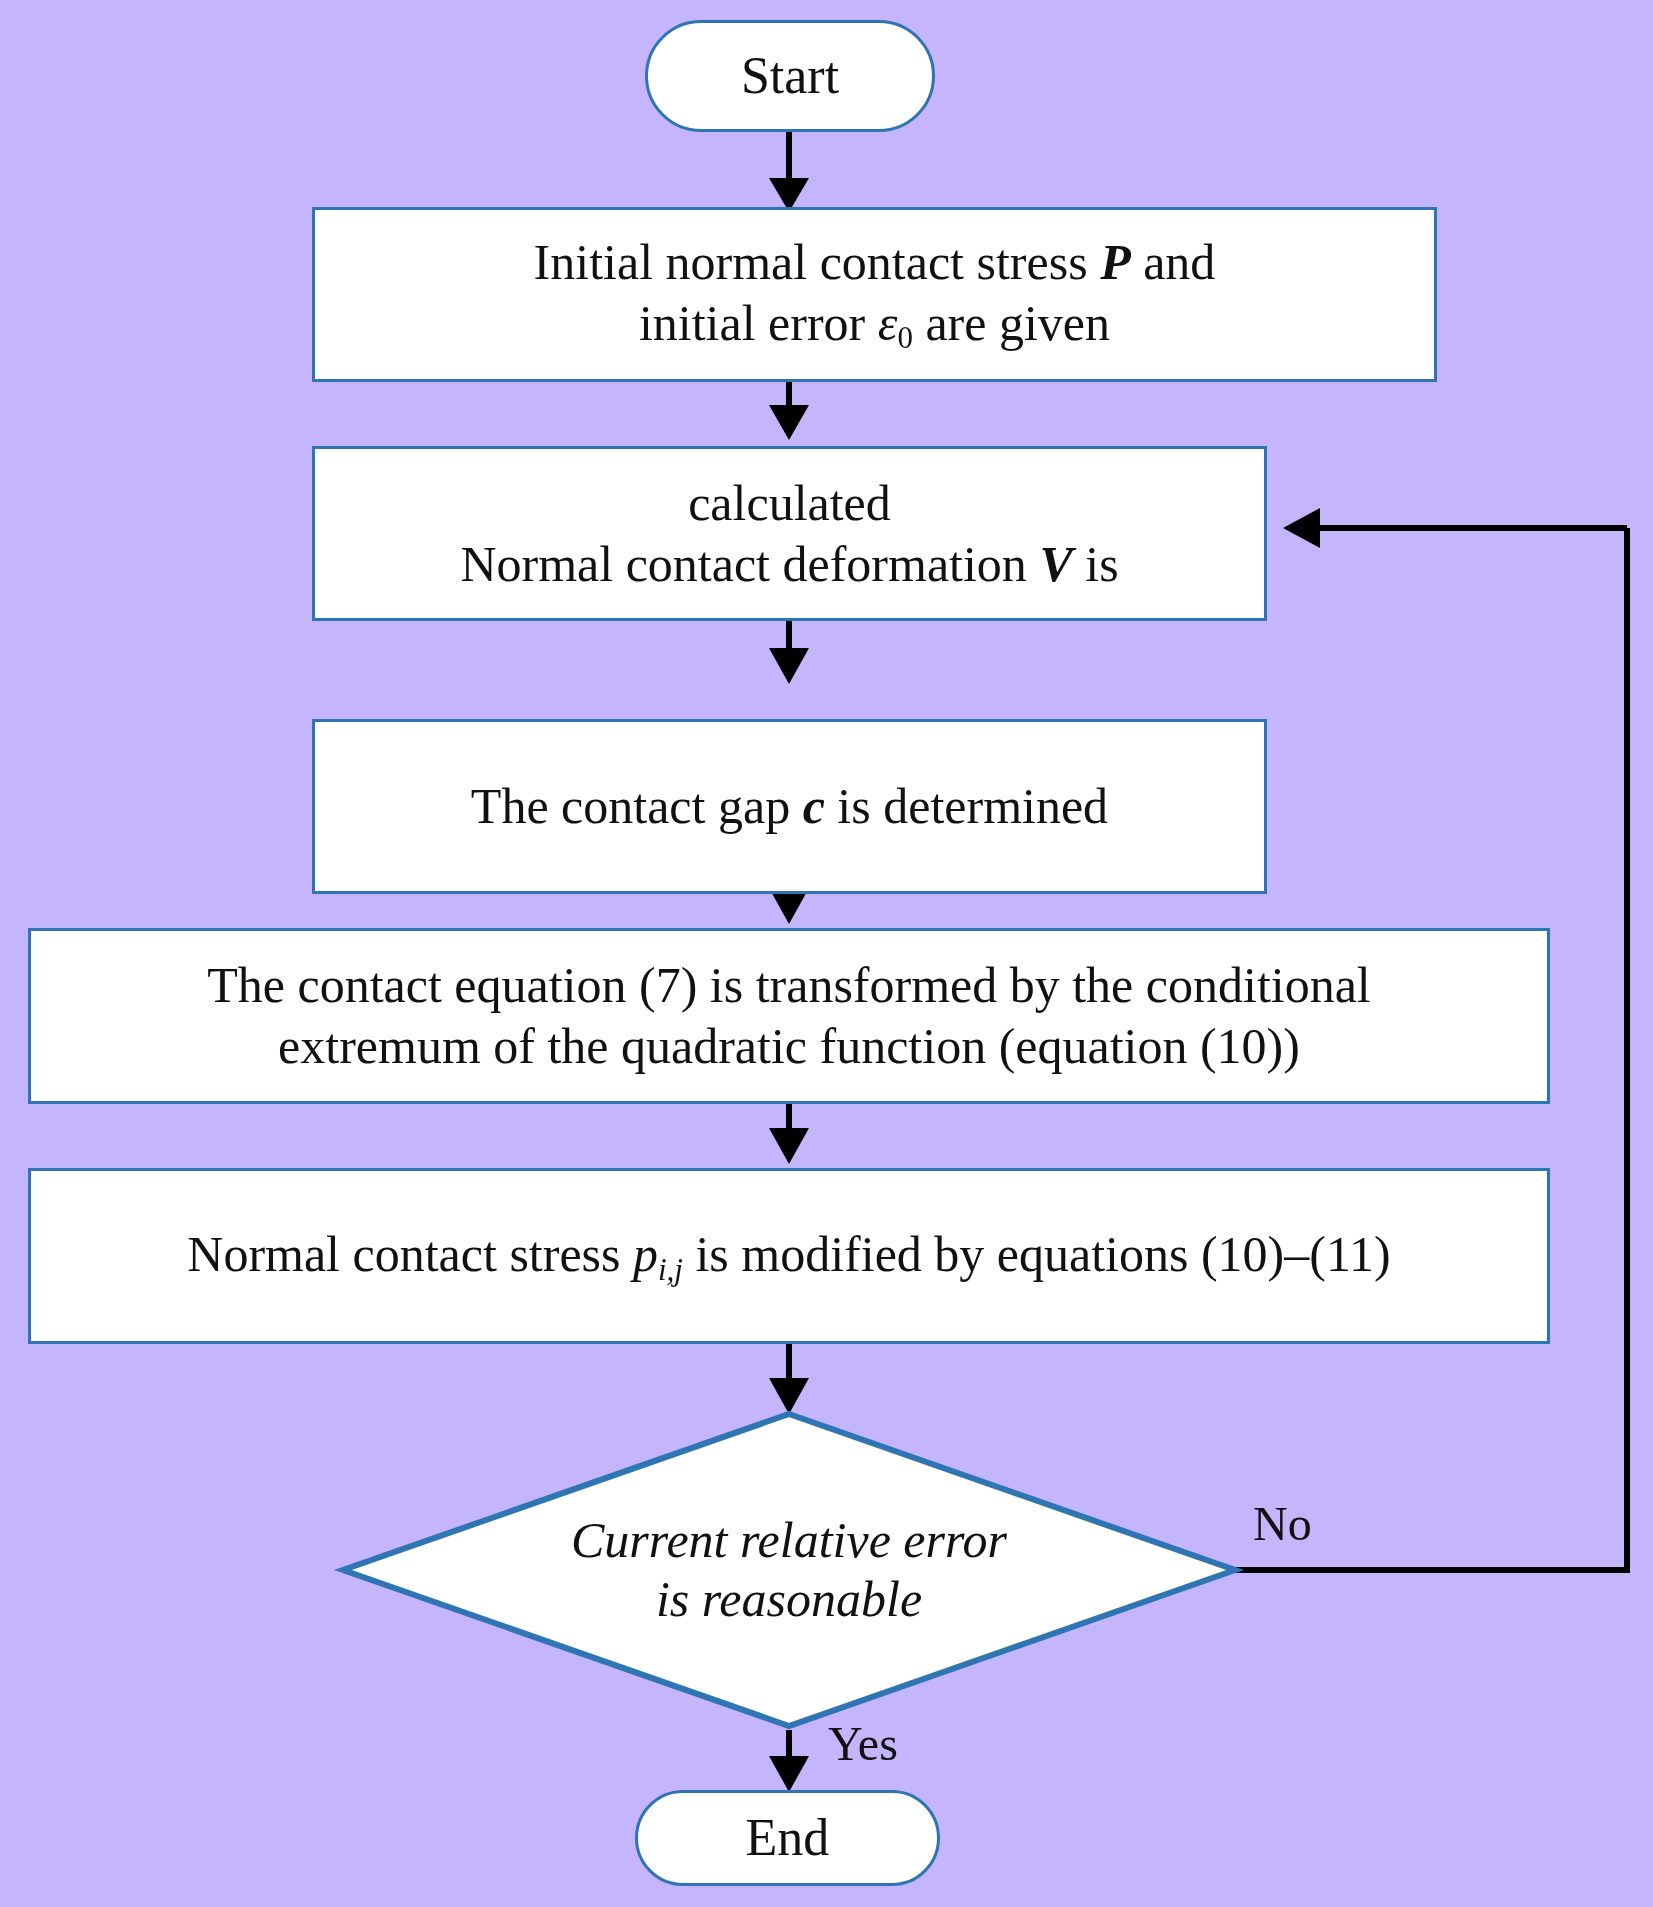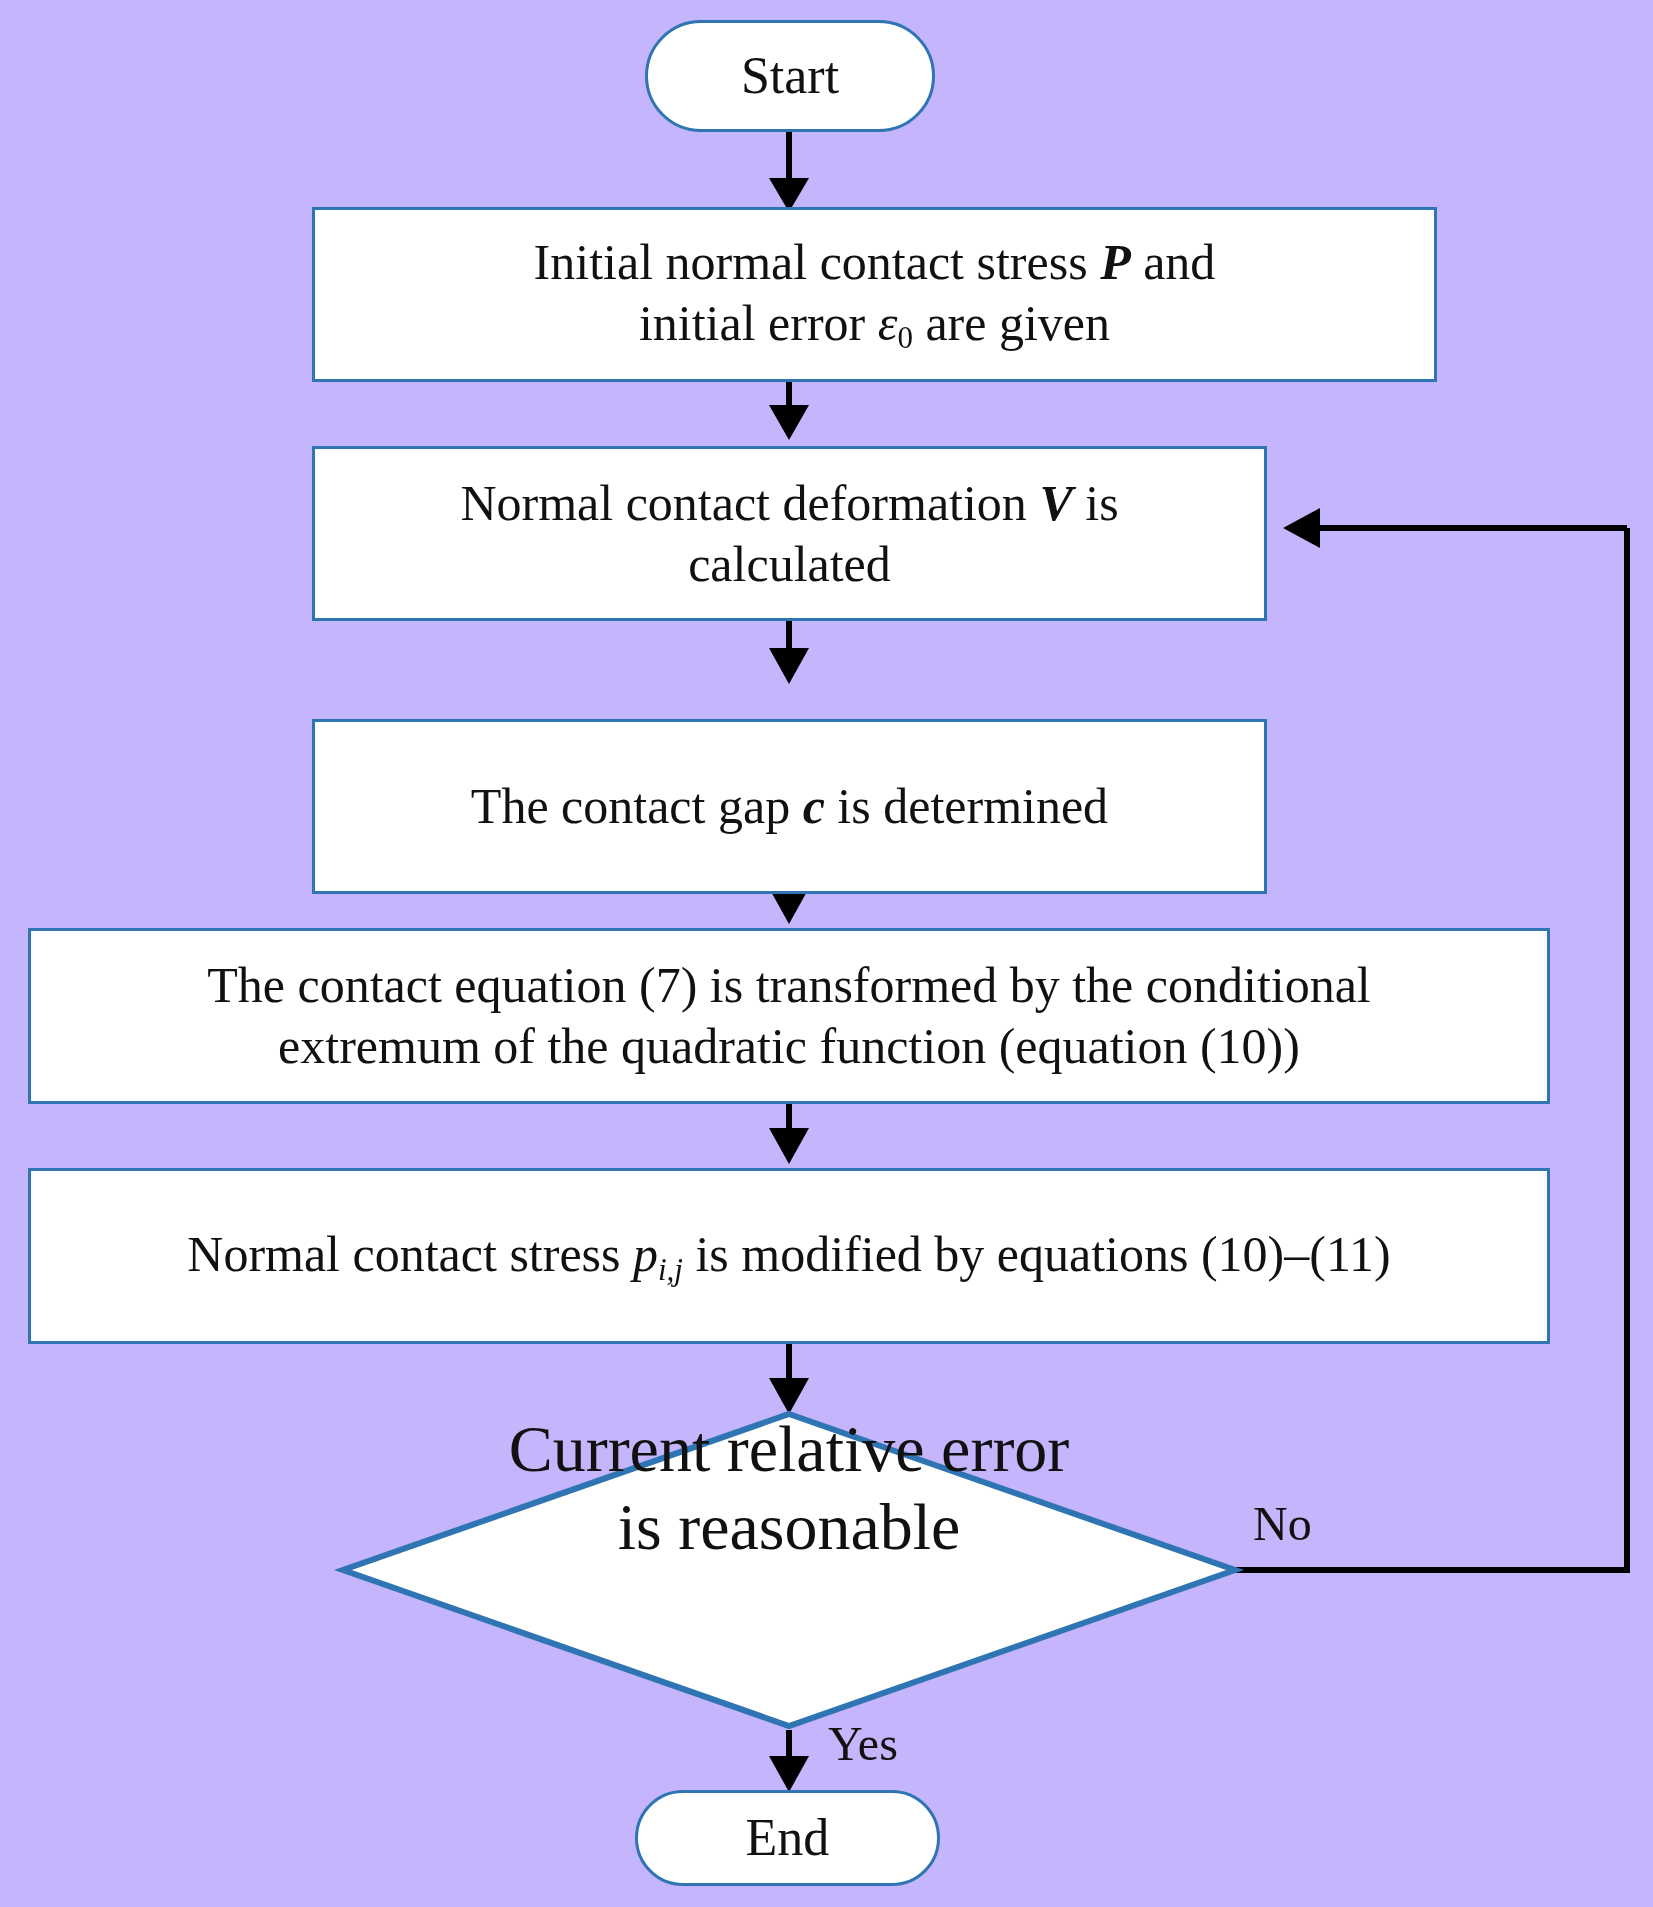--- a/index.html
+++ b/index.html
@@ -51,27 +51,28 @@
     top: 0;
     overflow: visible;
   }
   .decision-label {
     position: absolute;
     left: 0;
     top: 0;
     width: 100%;
     height: 100%;
     display: flex;
-    align-items: flex-start;
+    align-items: center;
     justify-content: center;
     text-align: center;
-    font-size: 66px;
+    font-size: 50px;
     line-height: 1.18;
     color: #111111;
     pointer-events: none;
+    font-style: italic;
   }
   
   .conn {
     position: absolute;
     overflow: visible;
   }
   .edge-label {
     position: absolute;
     font-size: 48px;
     color: #111111;
@@ -156,24 +157,24 @@
         <span>Initial normal contact stress </span><span class="bi">P</span><span> and</span>
       </span>
       <span class="nowrapline">
         <span>initial error </span><span class="it">ε</span><span class="sub-up">0</span><span> are given</span>
       </span>
     </div>
   </div>
 
   <div class="node process" style="left:312px; top:446px; width:955px; height:175px;">
     <div>
+      <span class="nowrapline">calculated</span>
       <span class="nowrapline">
         <span>Normal contact deformation </span><span class="bi">V</span><span> is</span>
       </span>
-      <span class="nowrapline">calculated</span>
     </div>
   </div>
 
   <div class="node process" style="left:312px; top:719px; width:955px; height:175px;">
     <div class="nowrapline">
       <span>The contact gap </span><span class="bi">c</span><span>  is determined</span>
     </div>
   </div>
 
   <div class="node process" style="left:28px; top:928px; width:1522px; height:176px;">

